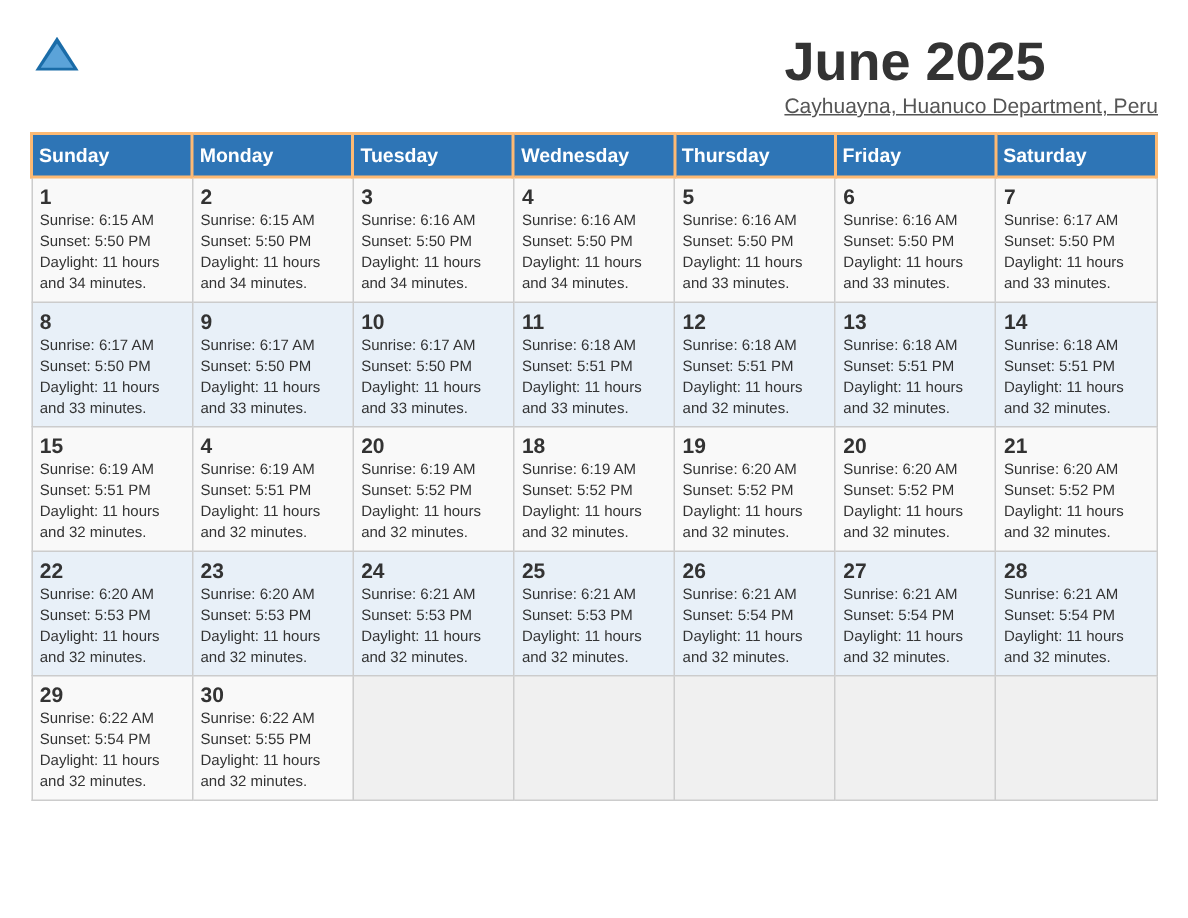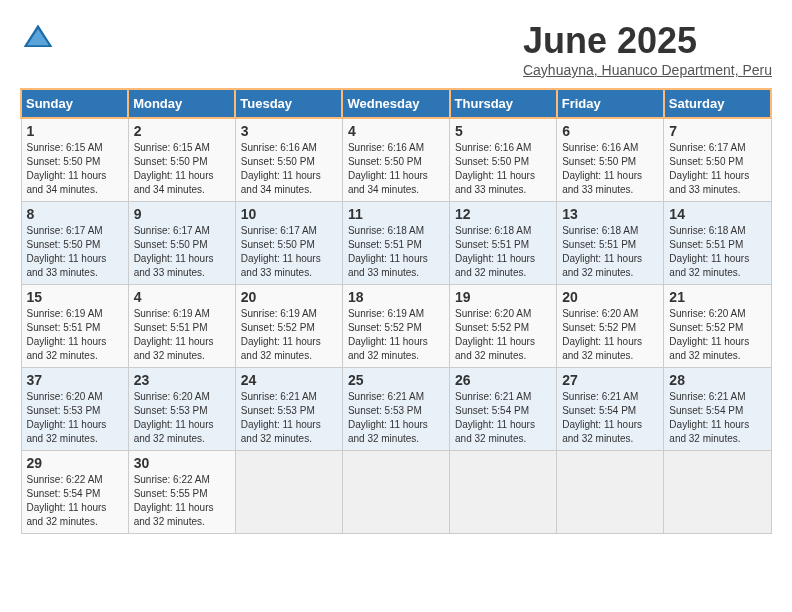--- a/index.html
+++ b/index.html
@@ -210,21 +210,21 @@
         <span class="day-number">20</span>
         <span class="day-info">Sunrise: 6:20 AM<br>Sunset: 5:52 PM<br>Daylight: 11 hours and 32 minutes.</span>
       </td>
         <td>
         <span class="day-number">21</span>
         <span class="day-info">Sunrise: 6:20 AM<br>Sunset: 5:52 PM<br>Daylight: 11 hours and 32 minutes.</span>
       </td>
       </tr>
       <tr>
         <td>
-        <span class="day-number">37</span>
+        <span class="day-number">22</span>
         <span class="day-info">Sunrise: 6:20 AM<br>Sunset: 5:53 PM<br>Daylight: 11 hours and 32 minutes.</span>
       </td>
         <td>
         <span class="day-number">23</span>
         <span class="day-info">Sunrise: 6:20 AM<br>Sunset: 5:53 PM<br>Daylight: 11 hours and 32 minutes.</span>
       </td>
         <td>
         <span class="day-number">24</span>
         <span class="day-info">Sunrise: 6:21 AM<br>Sunset: 5:53 PM<br>Daylight: 11 hours and 32 minutes.</span>
       </td>

